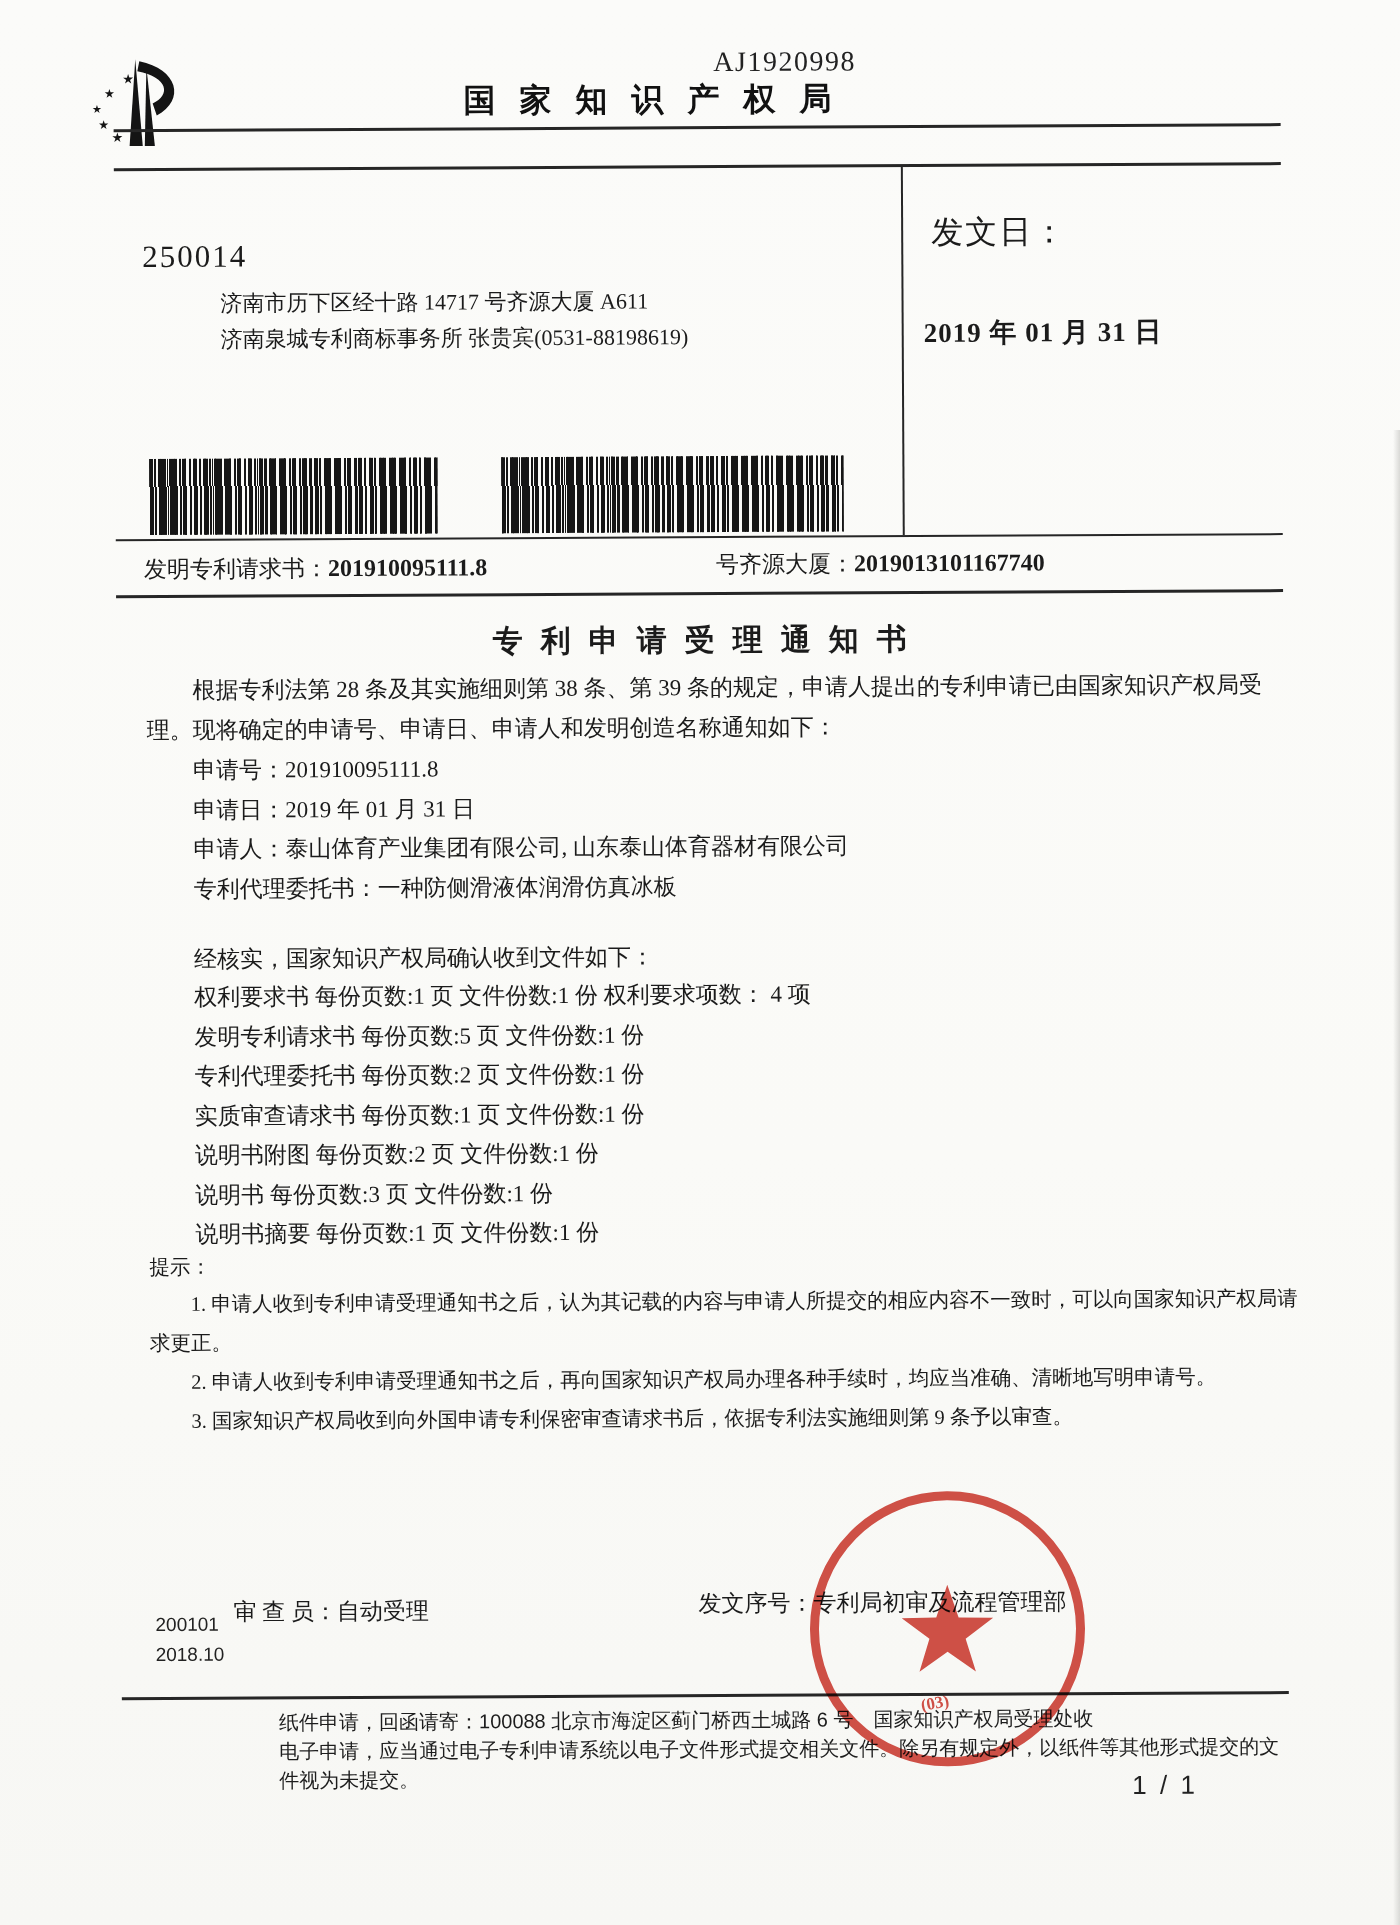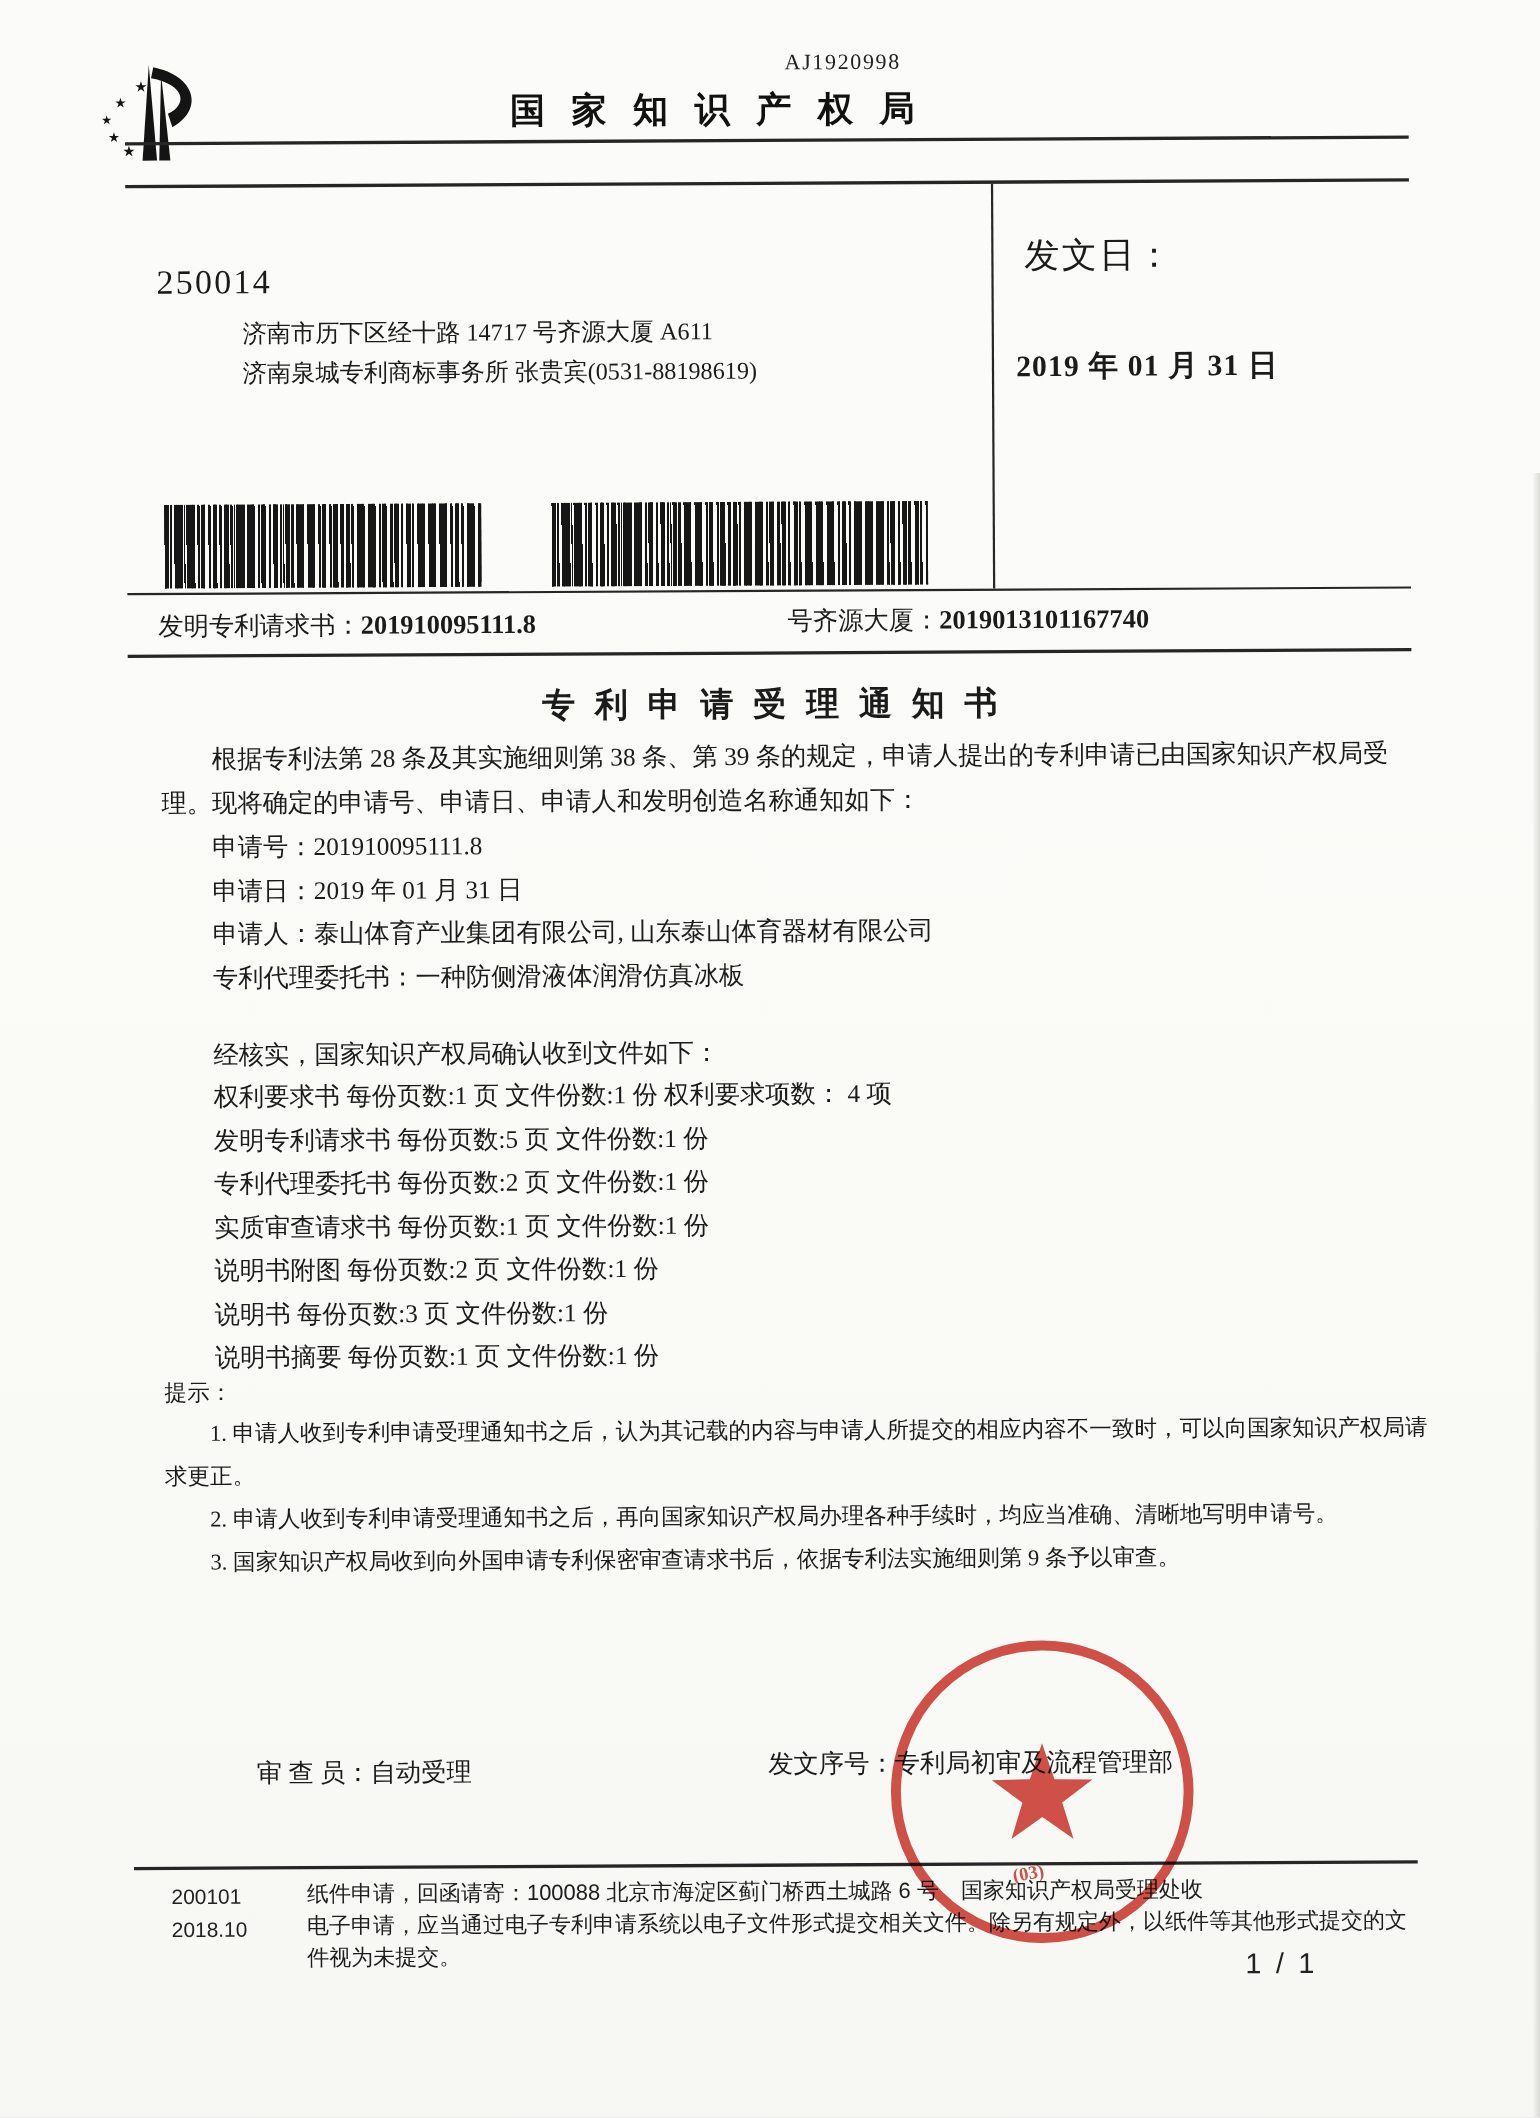--- a/index.html
+++ b/index.html
@@ -11,21 +11,21 @@
     overflow:hidden;
     font-family:"Liberation Serif", serif;
     color:#1b1b1b;
   }
   .page::after{ 
     content:"";position:absolute;top:430px;right:0;width:7px;height:1495px;
     background:linear-gradient(to left,#d9d9d6,rgba(217,217,214,0));
   }
   .sheet{position:absolute;inset:0;transform:rotate(-0.3deg);transform-origin:52% 50%;}
 
-  .doc-code{position:absolute;left:718px;top:46px;font-size:20px;letter-spacing:1.5px;color:#222;}
+  .doc-code{position:absolute;left:718px;top:46px;font-size:28px;letter-spacing:1.5px;color:#222;}
   .logo{position:absolute;left:86px;top:52px;width:112px;height:96px;}
   .agency-title{
     position:absolute;left:392px;top:78px;width:520px;text-align:center;
     font-family:"Liberation Sans", sans-serif;font-size:32px;font-weight:600;
     letter-spacing:24px;text-indent:24px;color:#111;
   }
   .rule{position:absolute;background:#262626;}
   .rule-header{left:118px;top:126px;width:1167px;height:3px;}
 
   .info-box{position:absolute;left:118px;top:165px;width:1167px;height:373px;
@@ -67,21 +67,21 @@
 
   .hints{position:absolute;left:148px;top:1246px;width:1150px;font-size:20.5px;line-height:39px;}
   .hints .hint-label{line-height:36px;}
   .hints p{margin:0;text-indent:2em;}
 
   .signoff{position:absolute;left:0;top:1588px;width:1400px;height:40px;font-size:23px;}
   .examiner{position:absolute;left:230px;top:6px;white-space:nowrap;}
   .department{position:absolute;left:695px;top:0;white-space:nowrap;}
 
   .rule-footer{left:118px;top:1694px;width:1167px;height:3px;}
-  .footer-codes{position:absolute;left:152px;top:1708px;width:110px;
+  .footer-codes{position:absolute;left:152px;top:1607px;width:110px;
     font-family:"Liberation Sans", sans-serif;font-size:19px;line-height:30px;color:#222;}
   .footer-text{position:absolute;left:275px;top:1706px;width:1015px;
     font-family:"Liberation Sans", sans-serif;font-size:20px;line-height:29px;color:#1d1d1d;}
   .footer-text p{margin:0;}
   .page-indicator{position:absolute;left:1128px;top:1772px;
     font-family:"Liberation Sans", sans-serif;font-size:26px;letter-spacing:3px;color:#222;text-align:center;}
 
   .seal{position:absolute;left:798px;top:1484px;width:292px;height:292px;
     opacity:0.88;mix-blend-mode:multiply;}
 </style>

